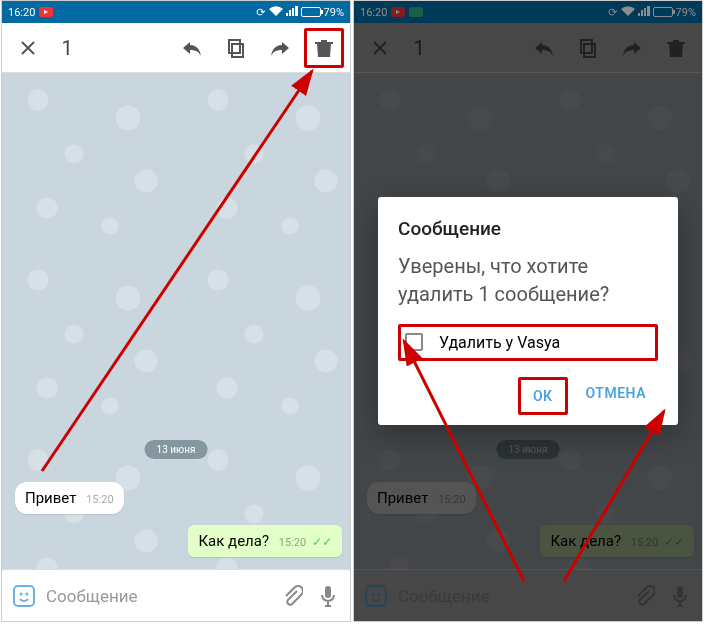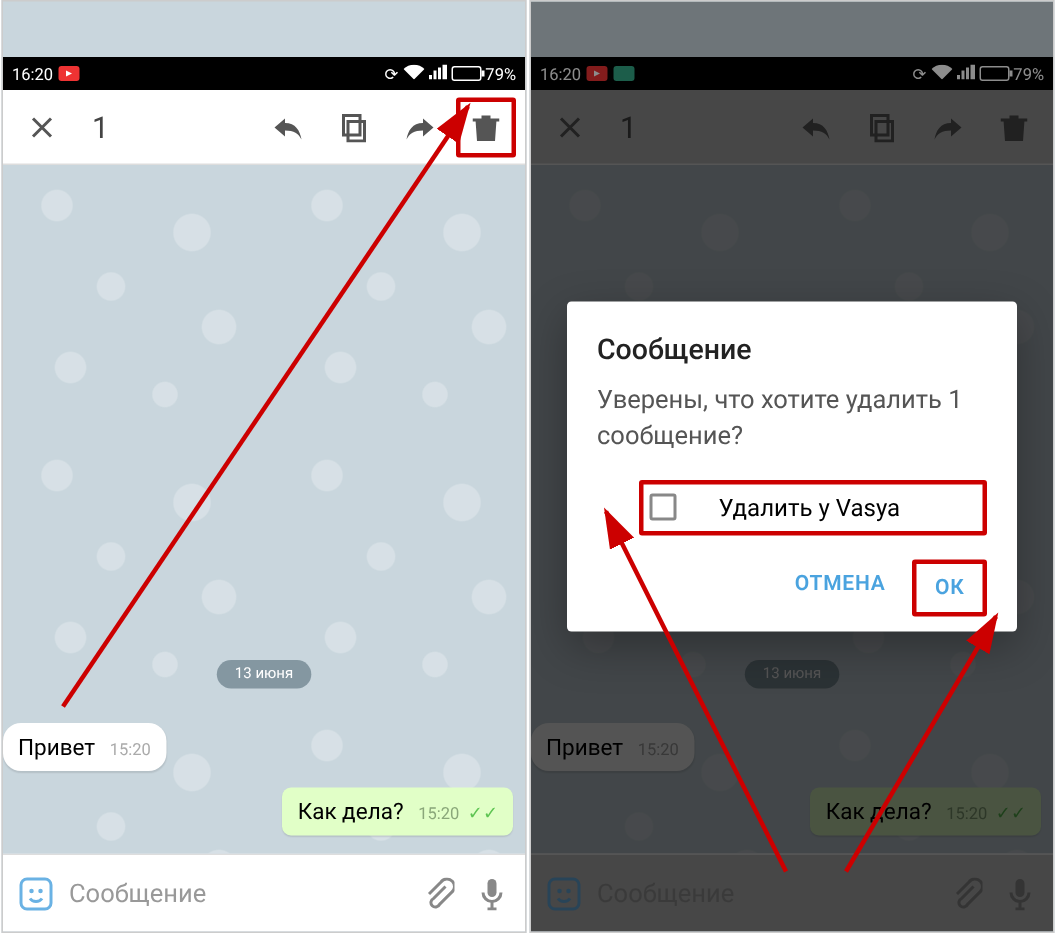--- a/index.html
+++ b/index.html
@@ -18,28 +18,27 @@
     border: 1px solid #ccc;
     overflow: hidden;
     display: flex;
     flex-direction: column;
     background: #c9d6dd;
   }
   .phone.left { margin-left: 1px; }
   .phone.right { margin-left: 2px; }
   .statusbar {
     height: 22px;
-    background: #000000;
+    background: #0369a1;
     color: #fff;
     font-size: 11px;
     display: flex;
     align-items: center;
     padding: 0 6px;
     justify-content: space-between;
-    margin-top: 37px;
   }
   .statusbar .sb-left { display:flex; align-items:center; gap:4px; }
   .statusbar .sb-right { display:flex; align-items:center; gap:3px; }
   .sb-yt { width:14px; height:10px; background:#e33; border-radius:2px; display:inline-flex; align-items:center; justify-content:center; }
   .sb-yt::after { content:""; border-left:4px solid #fff; border-top:2px solid transparent; border-bottom:2px solid transparent; }
   .sb-icon { display:inline-block; }
   .batt { display:inline-flex; align-items:center; }
   .batt-body { width:20px; height:10px; border:1px solid #fff; border-radius:2px; position:relative; }
   .batt-body::after { content:""; position:absolute; right:-3px; top:2px; width:2px; height:4px; background:#fff; }
   .batt-fill { height:100%; width:79%; background:#fff; }
@@ -81,21 +80,21 @@
   }
   .datebadge {
     position:absolute; left:50%; transform:translateX(-50%);
     bottom:110px;
     background: rgba(120,140,150,0.85);
     color:#fff; font-size:10px;
     padding:4px 12px; border-radius:12px;
   }
   .msg { position:absolute; padding:7px 10px; border-radius:6px; font-size:15px; box-shadow:0 1px 1px rgba(0,0,0,0.1);}
   .msg .time { font-size:11px; color:#8aa77a; margin-left:6px; }
-  .msg.in { background:#fff; left:0; bottom:55px;border-radius:12px; }
+  .msg.in { background:#fff; left:13px; bottom:55px;border-radius:12px; }
   .msg.in .time { color:#aaa; }
   .msg.out { background:#e1ffc7; right:8px; bottom:12px;margin-left:28px; }
   .checks { color:#5dc452; font-size:12px; margin-left:2px; }
 
   .inputbar {
     height:52px; background:#fff; display:flex; align-items:center; padding:0 8px; gap:8px;
     border-top:1px solid #ddd;
   }
   .inputbar.dim { filter: brightness(0.7); background:#b8b8b8; }
   .ib-icon { width:28px; height:28px; display:flex; align-items:center; justify-content:center; color:#888; }
@@ -104,22 +103,22 @@
   .overlay {
     position:absolute; inset:0; background:rgba(0,0,0,0.45);
     display:flex; align-items:center; justify-content:center;
     z-index:10;
   }
   .dialog {
     background:#fff; width:300px; border-radius:3px; padding:20px 20px 10px;
     box-shadow:0 10px 30px rgba(0,0,0,0.3);
   }
   .dialog h3 { font-size:19px; font-weight:500; color:#222; margin-bottom:12px; }
-  .dialog p { font-size:17px; color:#555; line-height:1.4; margin-bottom:16px; }
-  .chk-row { display:flex; align-items:center; gap:28px; padding:6px 4px;margin-left:28px; }
+  .dialog p { font-size:20px; color:#555; line-height:1.4; margin-bottom:16px; }
+  .chk-row { display:flex; gap:16px; padding:6px 4px; }
   .chk { width:18px; height:18px; border:2px solid #888; border-radius:2px; }
   .dlg-actions { display:flex; justify-content:flex-end; gap:6px; margin-top:16px; }
   .dlg-btn { font-size:14px; font-weight:600; color:#4aa3df; padding:8px 12px; letter-spacing:0.5px; }
 
   .arrow { position:absolute; z-index:20; pointer-events:none; }
 </style>
 </head>
 <body>
 
 <div class="phone left">
@@ -321,22 +320,22 @@
 
   <div class="overlay">
     <div class="dialog">
       <h3>Сообщение</h3>
       <p>Уверены, что хотите удалить 1 сообщение?</p>
       <div class="chk-row highlight-box">
         <span class="chk"></span>
         <span>Удалить у Vasya</span>
       </div>
       <div class="dlg-actions">
+        <div class="dlg-btn highlight-box">ОК</div>
         <div class="dlg-btn">ОТМЕНА</div>
-        <div class="dlg-btn highlight-box">ОК</div>
       </div>
     </div>
   </div>
 
   <svg class="arrow" style="left:30px; top:330px;" width="160" height="260">
     <defs>
         <marker id="ah2" markerWidth="10" markerHeight="10" refX="8" refY="3" orient="auto">
           <path d="M0 0l9 3-9 3z" fill="#c00"></path>
         </marker>
       </defs>

